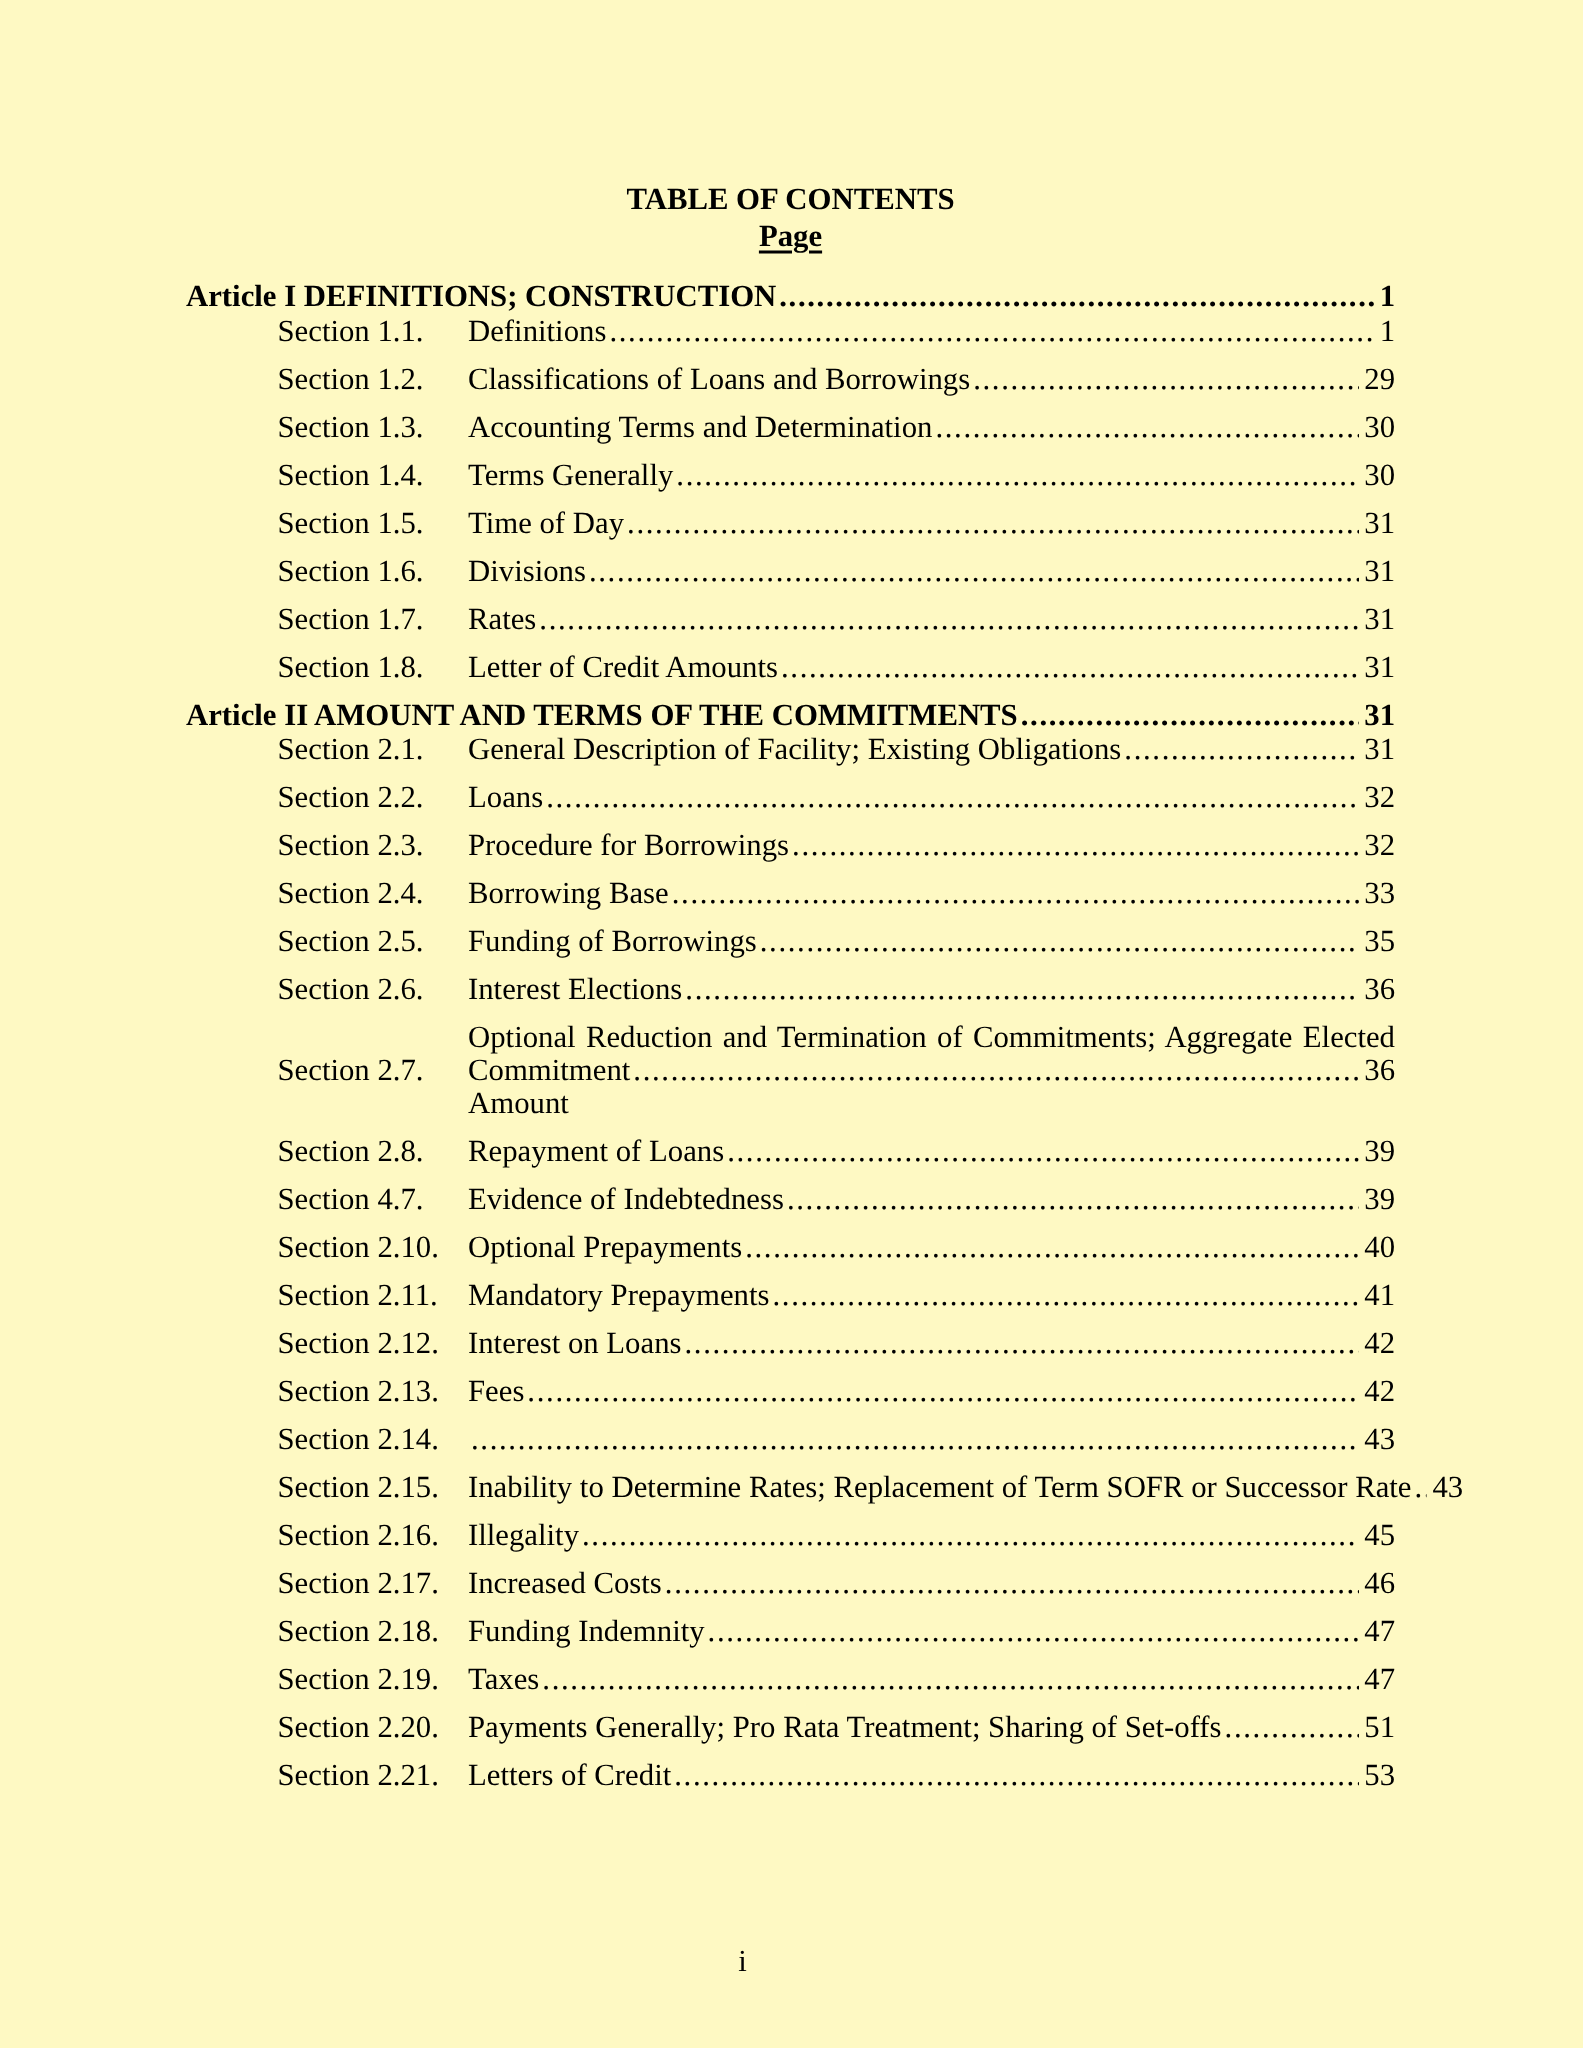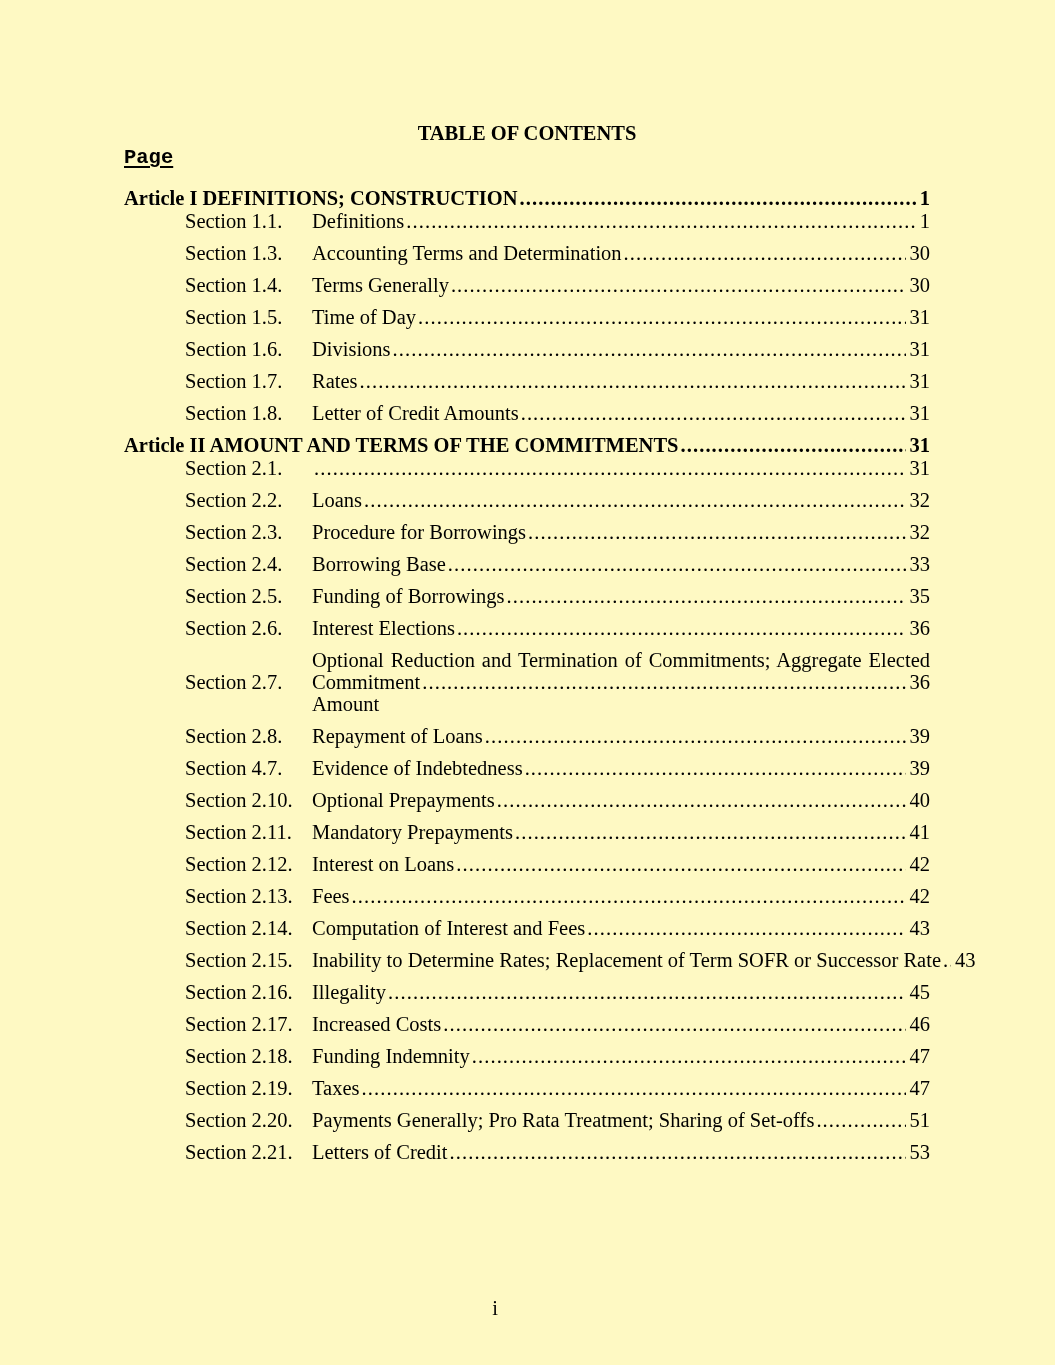--- a/index.html
+++ b/index.html
@@ -17,24 +17,23 @@
     background: #fef9c3;
   }
   .content { padding: 122px 125px 0 124px; font-size: 20.5px; }
 
   .doc-title {
     text-align: center;
     font-weight: 700;
     line-height: 22px;
   }
   .page-col-header-row {
-    text-align: left;
+    text-align: center;
     margin-top: 3px;
     line-height: 22px;
-    font-family: Liberation Mono, monospace;
   }
   .page-col-header-row span {
     font-weight: 700;
     text-decoration: underline;
     text-decoration-thickness: 2px;
     text-underline-offset: 3px;
   }
 
   .toc { margin-top: 18px; }
   .article-block + .article-block { margin-top: 5px; }
@@ -93,20 +92,26 @@
             <span class="dots"></span>
             <span class="pg">1</span>
           </div>
           <div class="row sec-row">
             <span class="sec-label">Section 1.1.</span>
             <span class="sec-title">Definitions</span>
             <span class="dots"></span>
             <span class="pg">1</span>
           </div>
           <div class="row sec-row">
+            <span class="sec-label">Section 1.2.</span>
+            <span class="sec-title">Classifications of Loans and Borrowings</span>
+            <span class="dots"></span>
+            <span class="pg">29</span>
+          </div>
+          <div class="row sec-row">
             <span class="sec-label">Section 1.3.</span>
             <span class="sec-title">Accounting Terms and Determination</span>
             <span class="dots"></span>
             <span class="pg">30</span>
           </div>
           <div class="row sec-row">
             <span class="sec-label">Section 1.4.</span>
             <span class="sec-title">Terms Generally</span>
             <span class="dots"></span>
             <span class="pg">30</span>
@@ -137,20 +142,21 @@
           </div>
         </div>
         <div class="article-block">
           <div class="row art-row">
             <span class="art-label">Article II AMOUNT AND TERMS OF THE COMMITMENTS</span>
             <span class="dots"></span>
             <span class="pg">31</span>
           </div>
           <div class="row sec-row">
             <span class="sec-label">Section 2.1.</span>
+            <span class="sec-title">General Description of Facility; Existing Obligations</span>
             <span class="dots"></span>
             <span class="pg">31</span>
           </div>
           <div class="row sec-row">
             <span class="sec-label">Section 2.2.</span>
             <span class="sec-title">Loans</span>
             <span class="dots"></span>
             <span class="pg">32</span>
           </div>
           <div class="row sec-row">
@@ -219,21 +225,20 @@
             <span class="pg">42</span>
           </div>
           <div class="row sec-row">
             <span class="sec-label">Section 2.13.</span>
             <span class="sec-title">Fees</span>
             <span class="dots"></span>
             <span class="pg">42</span>
           </div>
           <div class="row sec-row">
             <span class="sec-label">Section 2.14.</span>
-            <span class="sec-title">Computation of Interest and Fees</span>
             <span class="dots"></span>
             <span class="pg">43</span>
           </div>
           <div class="row sec-row">
             <span class="sec-label">Section 2.15.</span>
             <span class="sec-title">Inability to Determine Rates; Replacement of Term SOFR or Successor Rate</span>
             <span class="dots"></span>
             <span class="pg">43</span>
           </div>
           <div class="row sec-row">

